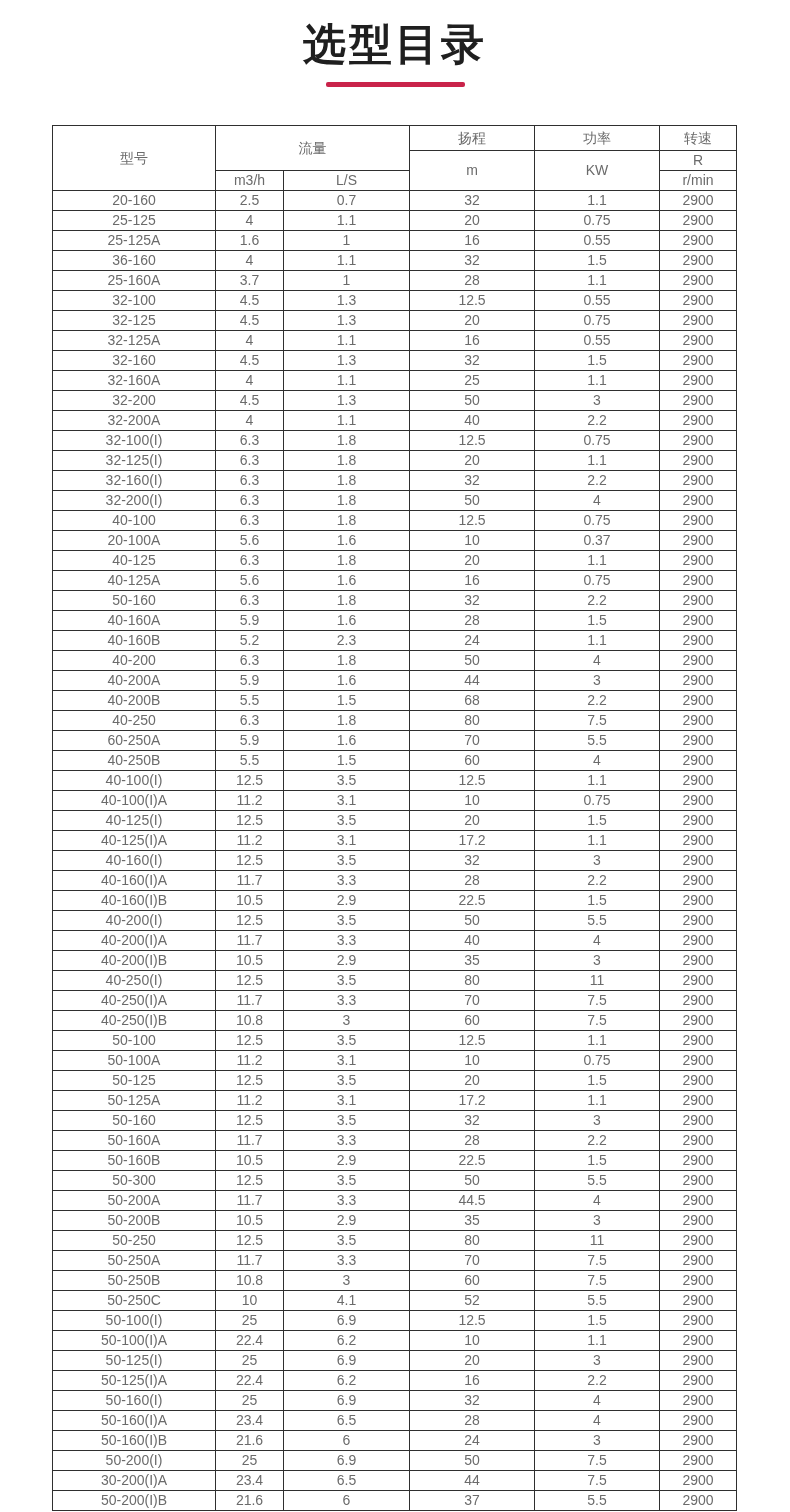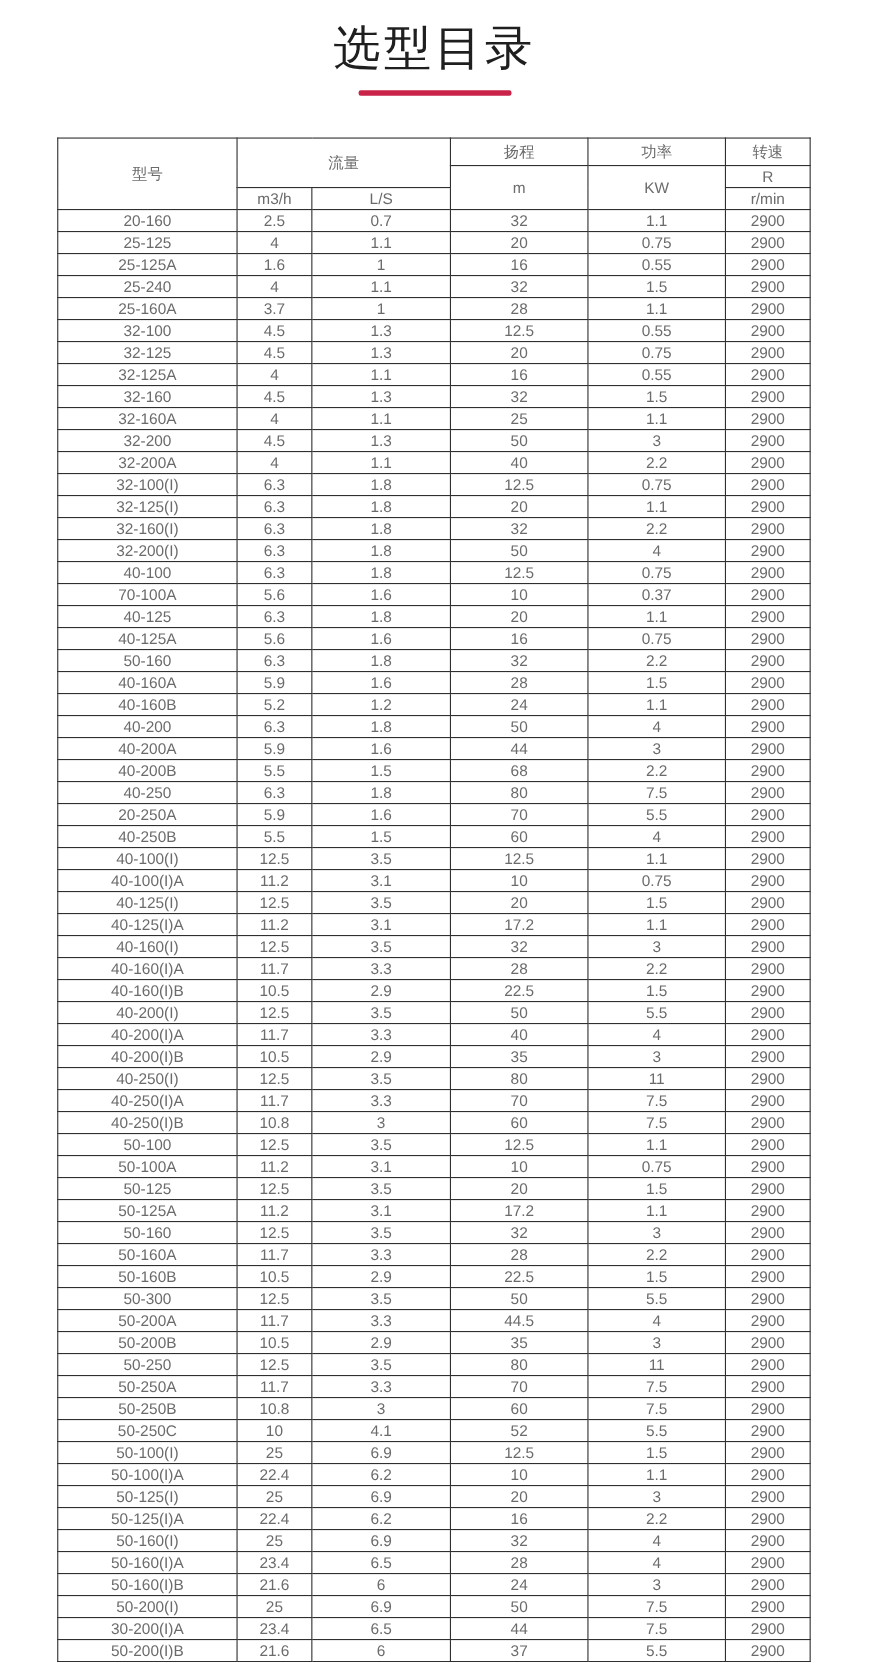--- a/index.html
+++ b/index.html
@@ -10,21 +10,21 @@
     font-family: "Liberation Sans", "DejaVu Sans", sans-serif;
   }
   .page {
     width: 790px;
     overflow: hidden;
   }
   .title {
     margin: 20px 0 0 0;
     text-align: center;
     font-size: 43px;
-    font-weight: 400;
+    font-weight: 700;
     letter-spacing: 3px;
     color: #1f1f1f;
     line-height: 1.15;
   }
   .divider {
     width: 139px;
     height: 5px;
     margin: 13px auto 0 auto;
     background: #c9234a;
     border-radius: 2px;
@@ -109,21 +109,21 @@
         </tr>
         <tr>
           <td>25-125A</td>
           <td>1.6</td>
           <td>1</td>
           <td>16</td>
           <td>0.55</td>
           <td>2900</td>
         </tr>
         <tr>
-          <td>25-240</td>
+          <td>36-160</td>
           <td>4</td>
           <td>1.1</td>
           <td>32</td>
           <td>1.5</td>
           <td>2900</td>
         </tr>
         <tr>
           <td>25-160A</td>
           <td>3.7</td>
           <td>1</td>
@@ -221,21 +221,21 @@
         </tr>
         <tr>
           <td>40-100</td>
           <td>6.3</td>
           <td>1.8</td>
           <td>12.5</td>
           <td>0.75</td>
           <td>2900</td>
         </tr>
         <tr>
-          <td>70-100A</td>
+          <td>20-100A</td>
           <td>5.6</td>
           <td>1.6</td>
           <td>10</td>
           <td>0.37</td>
           <td>2900</td>
         </tr>
         <tr>
           <td>40-125</td>
           <td>6.3</td>
           <td>1.8</td>
@@ -263,21 +263,21 @@
           <td>40-160A</td>
           <td>5.9</td>
           <td>1.6</td>
           <td>28</td>
           <td>1.5</td>
           <td>2900</td>
         </tr>
         <tr>
           <td>40-160B</td>
           <td>5.2</td>
-          <td>1.2</td>
+          <td>2.3</td>
           <td>24</td>
           <td>1.1</td>
           <td>2900</td>
         </tr>
         <tr>
           <td>40-200</td>
           <td>6.3</td>
           <td>1.8</td>
           <td>50</td>
           <td>4</td>
@@ -301,21 +301,21 @@
         </tr>
         <tr>
           <td>40-250</td>
           <td>6.3</td>
           <td>1.8</td>
           <td>80</td>
           <td>7.5</td>
           <td>2900</td>
         </tr>
         <tr>
-          <td>20-250A</td>
+          <td>60-250A</td>
           <td>5.9</td>
           <td>1.6</td>
           <td>70</td>
           <td>5.5</td>
           <td>2900</td>
         </tr>
         <tr>
           <td>40-250B</td>
           <td>5.5</td>
           <td>1.5</td>

